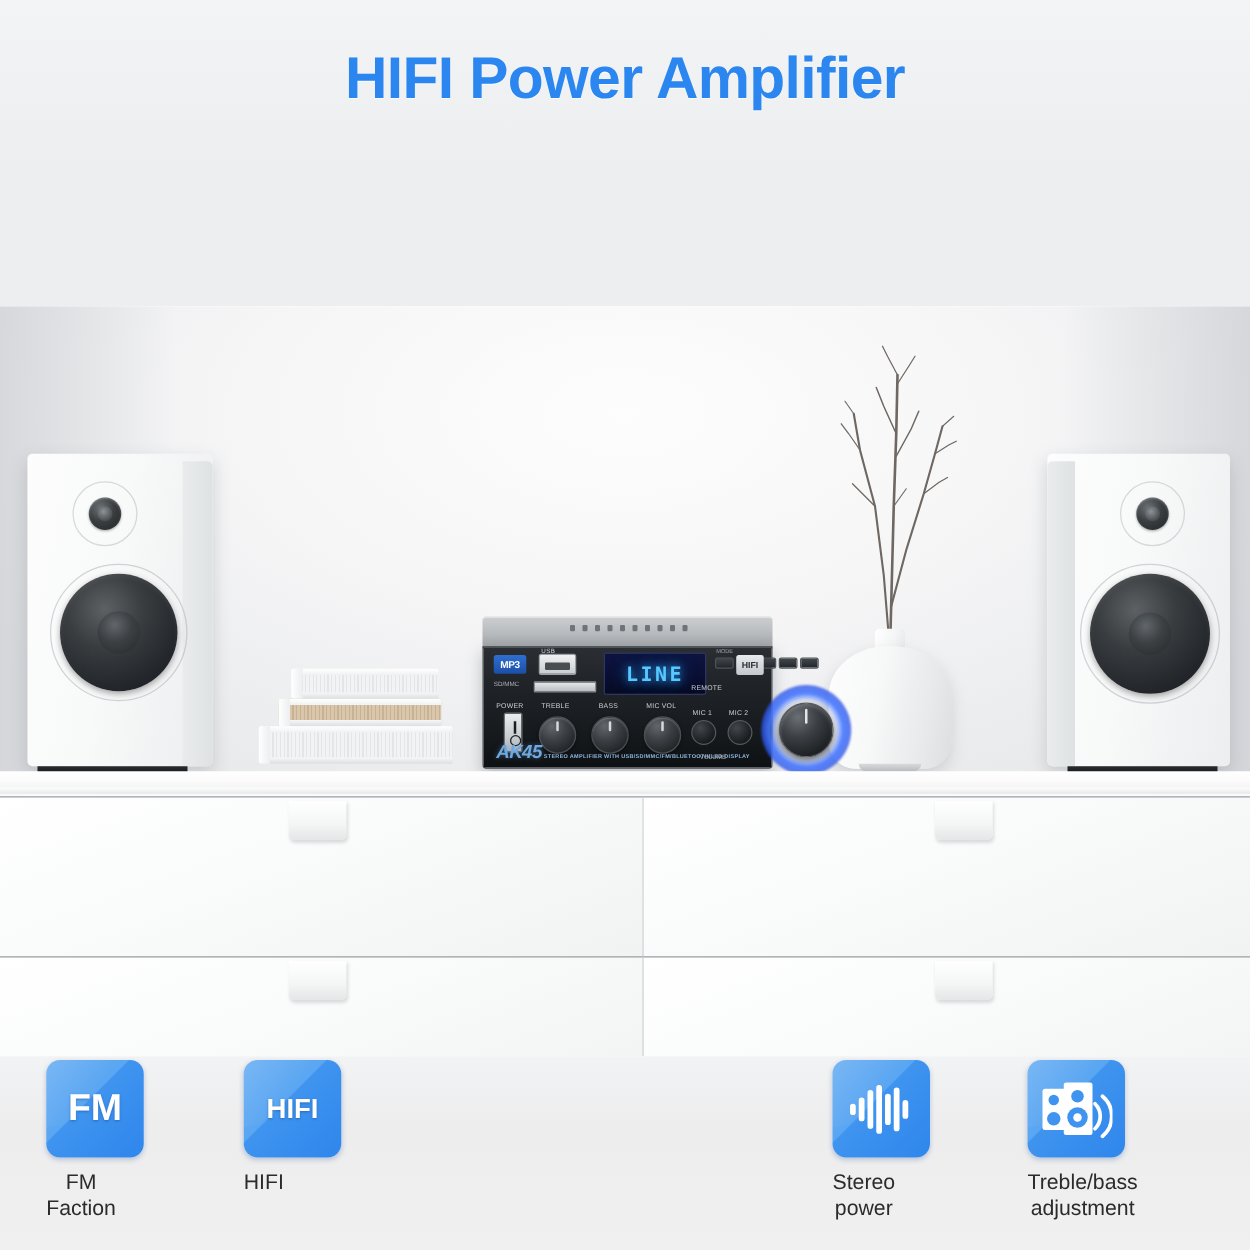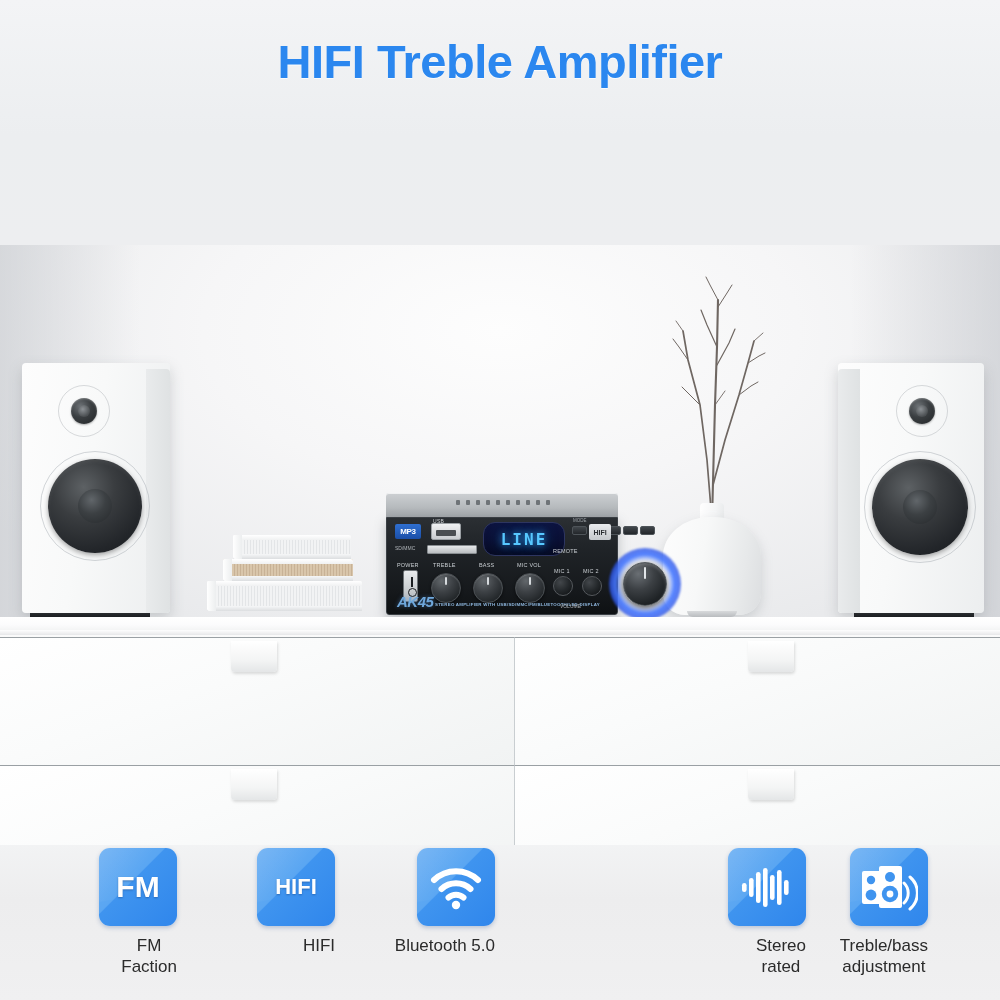--- a/index.html
+++ b/index.html
@@ -229,21 +229,21 @@
   }
   .sd-slot {
     position: absolute; left: 40px; top: 27px; width: 50px; height: 9px;
     background: linear-gradient(180deg,#e6e8ea,#b9bdc0);
     border-radius: 1px; border: 1px solid #888d91;
   }
   .sd-label { position: absolute; left: 8px; top: 27px; font-size: 5px; color: #aeb3b7; }
   .lcd {
     position: absolute; left: 96px; top: 4px; width: 82px; height: 34px;
     background: linear-gradient(180deg,#0d1440 0%, #0a1035 50%, #060a22 100%);
-    border-radius: 12px; border: 1px solid #2d3560;
+    border-radius: 2px; border: 1px solid #2d3560;
     display: flex; align-items: center; justify-content: center;
     overflow: hidden;
   }
   .lcd-text {
     font-family: "DejaVu Sans Mono", monospace;
     font-size: 16px; letter-spacing: 2px; font-weight: bold;
     color: #57c8ff;
     text-shadow: 0 0 7px #2f9ae0, 0 0 14px #1b6db5;
   }
   .mode-btn {
@@ -312,21 +312,21 @@
   }
   .vol-lbl { position: absolute; right: 36px; bottom: 5px; font-size: 5px; color: #aeb3b8; }
 
   
   .features {
     position: absolute; left: 0; top: 845px; width: 1000px; height: 155px;
     background: linear-gradient(180deg,#f2f3f4 0%, #ededee 35%, #f0f0f1 100%);
   }
   .feat {
     position: absolute; top: 3px; width: 140px;
-    display: flex; flex-direction: column; align-items: flex-end;
+    display: flex; flex-direction: column; align-items: flex-start;
   }
   .tile {
     width: 78px; height: 78px; border-radius: 11px;
     background: linear-gradient(135deg,#69aef3 0%, #5aa6f2 42%, #3f94ef 43%, #2f86ec 100%);
     box-shadow: 0 2px 4px rgba(60,100,160,.3);
     position: relative; overflow: hidden;
     display: flex; align-items: center; justify-content: center;
   }
   .tile:before {
     content: ""; position: absolute; left: -30%; top: -60%;
@@ -345,21 +345,21 @@
     line-height: 1.25; white-space: pre-line;
   }
   svg { display: block; position: relative; }
 </style>
 </head>
 <body>
 
 <div class="page">
 
   <div class="banner">
-    <div class="title">HIFI Treble Amplifier</div>
+    <div class="title">HIFI Power Amplifier</div>
   </div>
 
   <div class="scene">
     <div class="wall"></div>
     <div class="wall-shadow-l"></div>
     <div class="wall-shadow-r"></div>
 
     <div class="speaker" style="left:22px; top:118px; width:148px; height:250px;">
       <div class="spk-body"></div>
       <div class="spk-side" style="right:0; width:24px;"></div>
@@ -521,54 +521,41 @@
 Faction</div>
     </div>
 
     <div class="feat" style="left:195px;">
       <div class="tile">
         <span class="tile-text hifi">HIFI</span>
       </div>
       <div class="feat-label">HIFI</div>
     </div>
 
-    <div class="feat" style="left:355px;">
-      <div class="tile">
-        <svg width="52" height="46" viewBox="0 0 52 46">
-          <g fill="none" stroke="#ffffff" stroke-linecap="round">
-            <path d="M4 16 A32 32 0 0 1 48 16" stroke-width="6"></path>
-            <path d="M11.5 25 A21.5 21.5 0 0 1 40.5 25" stroke-width="6"></path>
-            <path d="M18.5 33.5 A11.5 11.5 0 0 1 33.5 33.5" stroke-width="6"></path>
-          </g>
-          <circle cx="26" cy="41" r="4.2" fill="#ffffff"></circle>
-        </svg>
-      </div>
-      <div class="feat-label">Bluetooth 5.0</div>
-    </div>
 
 
     <div class="feat" style="left:666px;">
       <div class="tile">
         <svg width="54" height="44" viewBox="0 0 54 44">
           <g fill="#ffffff">
             <rect x="2" y="18" width="4.6" height="9" rx="2.3"></rect>
             <rect x="9" y="13" width="4.6" height="19" rx="2.3"></rect>
             <rect x="16" y="7" width="4.6" height="31" rx="2.3"></rect>
             <rect x="23" y="3" width="4.6" height="39" rx="2.3"></rect>
             <rect x="30" y="10" width="4.6" height="25" rx="2.3"></rect>
             <rect x="37" y="5" width="4.6" height="35" rx="2.3"></rect>
             <rect x="44" y="15" width="4.6" height="15" rx="2.3"></rect>
           </g>
         </svg>
       </div>
       <div class="feat-label">Stereo
-rated</div>
-    </div>
-
-    <div class="feat" style="left:788px;">
+power</div>
+    </div>
+
+    <div class="feat" style="left:822px;">
       <div class="tile">
         <svg width="58" height="48" viewBox="0 0 58 48">
           <rect x="2" y="8" width="19" height="33" rx="2" fill="#ffffff"></rect>
           <rect x="19" y="3" width="23" height="42" rx="2" fill="#ffffff"></rect>
           <circle cx="11" cy="17" r="4.2" fill="#3f94ef"></circle>
           <circle cx="11" cy="32" r="5.4" fill="#3f94ef"></circle>
           <circle cx="30" cy="14" r="5" fill="#3f94ef"></circle>
           <circle cx="30" cy="31" r="8.2" fill="#3f94ef"></circle>
           <circle cx="30" cy="31" r="3.4" fill="#ffffff"></circle>
           <g fill="none" stroke="#ffffff" stroke-width="3" stroke-linecap="round">

